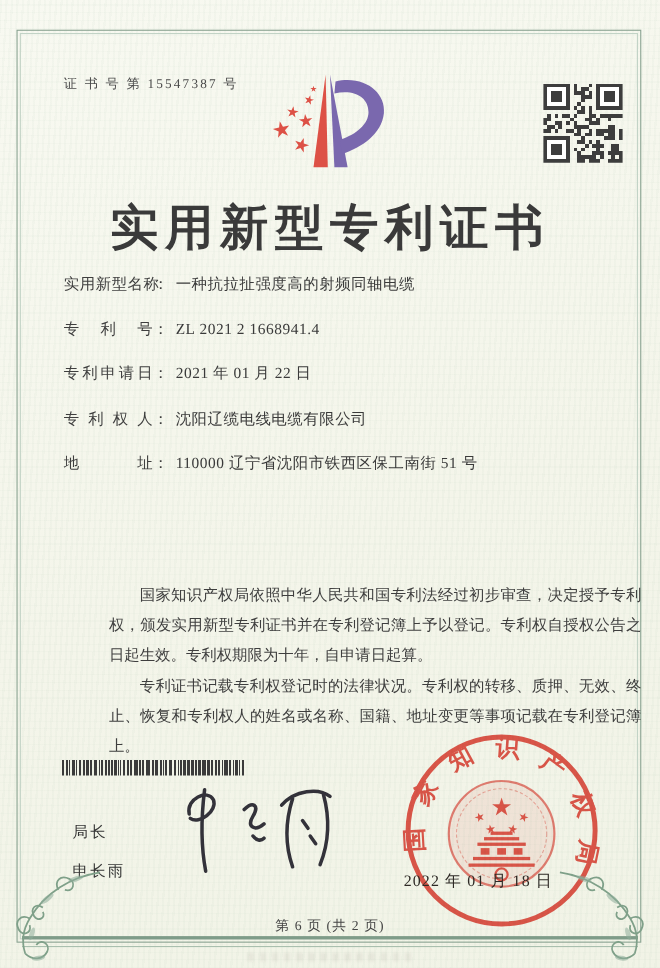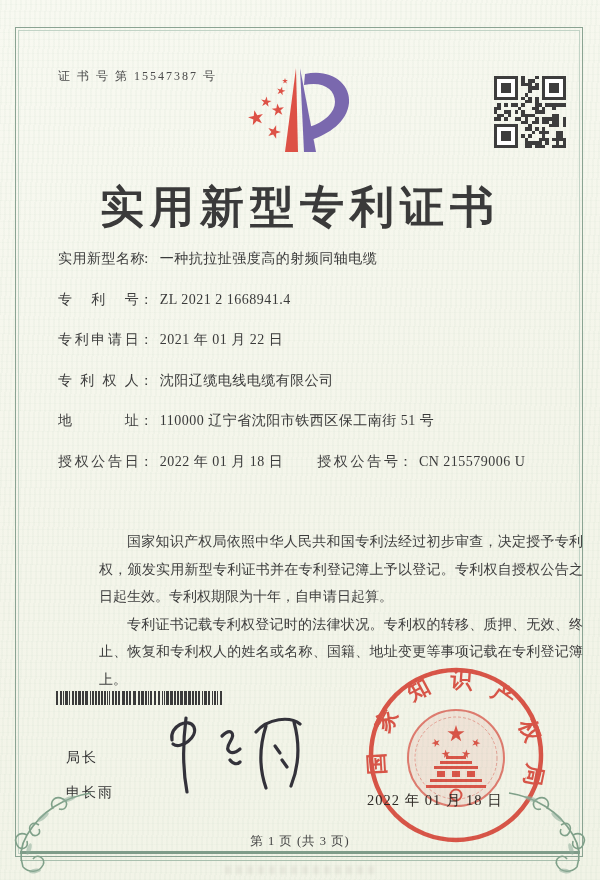--- a/index.html
+++ b/index.html
@@ -285,28 +285,20 @@
     </div>
     <div class="frow">
       <span class="flabel">专利申请日</span><span class="fcolon">：</span><span class="fvalue">2021 年 01 月 22 日</span>
     </div>
     <div class="frow">
       <span class="flabel">专利权人</span><span class="fcolon">：</span><span class="fvalue">沈阳辽缆电线电缆有限公司</span>
     </div>
     <div class="frow">
       <span class="flabel">地址</span><span class="fcolon">：</span><span class="fvalue">110000  辽宁省沈阳市铁西区保工南街 51 号</span>
     </div>
-    <div class="frow grant-row">
-      <span>
-        <span class="flabel">授权公告日</span><span class="fcolon">：</span><span class="fvalue">2022 年 01 月 18 日</span>
-      </span>
-      <span>
-        <span class="flabel">授权公告号</span><span class="fcolon">：</span><span class="fvalue">CN 215579006 U</span>
-      </span>
-    </div>
   </div>
 
   <div class="paras">
     <p>国家知识产权局依照中华人民共和国专利法经过初步审查，决定授予专利权，颁发实用新型专利证书并在专利登记簿上予以登记。专利权自授权公告之日起生效。专利权期限为十年，自申请日起算。</p>
     <p>专利证书记载专利权登记时的法律状况。专利权的转移、质押、无效、终止、恢复和专利权人的姓名或名称、国籍、地址变更等事项记载在专利登记簿上。</p>
   </div>
 
   <svg class="barcode" id="barcodesvg" viewBox="0 0 170 14" preserveAspectRatio="none" shape-rendering="crispEdges">
       <rect x="1" y="0" width="2" height="14" fill="#3b3b3b"></rect>
       <rect x="5" y="0" width="2" height="14" fill="#3b3b3b"></rect>
@@ -401,15 +393,15 @@
       <rect x="-19" y="13" width="8" height="6"></rect>
       <rect x="-4" y="13" width="8" height="6"></rect>
       <rect x="11" y="13" width="8" height="6"></rect>
       <rect x="-26" y="21" width="52" height="3"></rect>
       <rect x="-30" y="27" width="60" height="3"></rect>
       <circle cy="37" r="5.5" fill="none" stroke="#e2473c" stroke-width="2"></circle>
     </g>
   </svg>
   <div class="seal-date">2022 年 01 月 18 日</div>
 
-  <div class="footer">第 1 页 (共 3 页)</div>
+  <div class="footer">第 6 页 (共 2 页)</div>
   <div class="smudge"></div>
 </div>
 
 </body></html>

